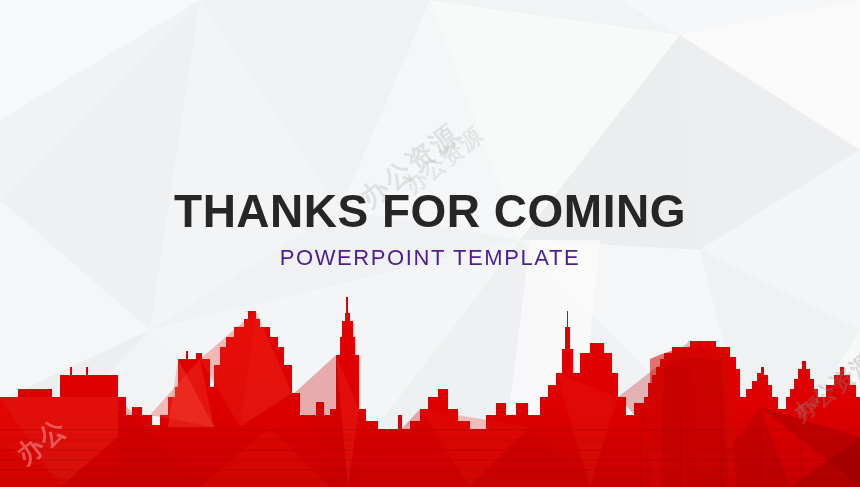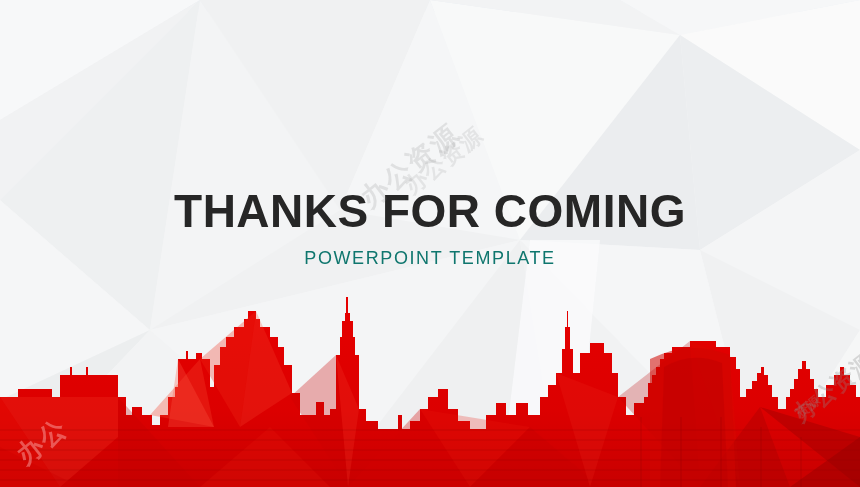--- a/index.html
+++ b/index.html
@@ -43,24 +43,24 @@
     font-size: 46px;
     line-height: 52px;
     font-weight: bold;
     color: #262626;
     letter-spacing: 0.5px;
     white-space: nowrap;
   }
   .subtitle {
     margin: 8px 0 0 0;
     font-family: "Liberation Sans", sans-serif;
-    font-size: 18px;
+    font-size: 22px;
     line-height: 26px;
     font-weight: normal;
-    color: #0f766e;
+    color: #4c1d95;
     letter-spacing: 1.6px;
     white-space: nowrap;
   }
 
   
   .skyline {
     position: absolute;
     left: 0;
     bottom: 0;
     width: 860px;

